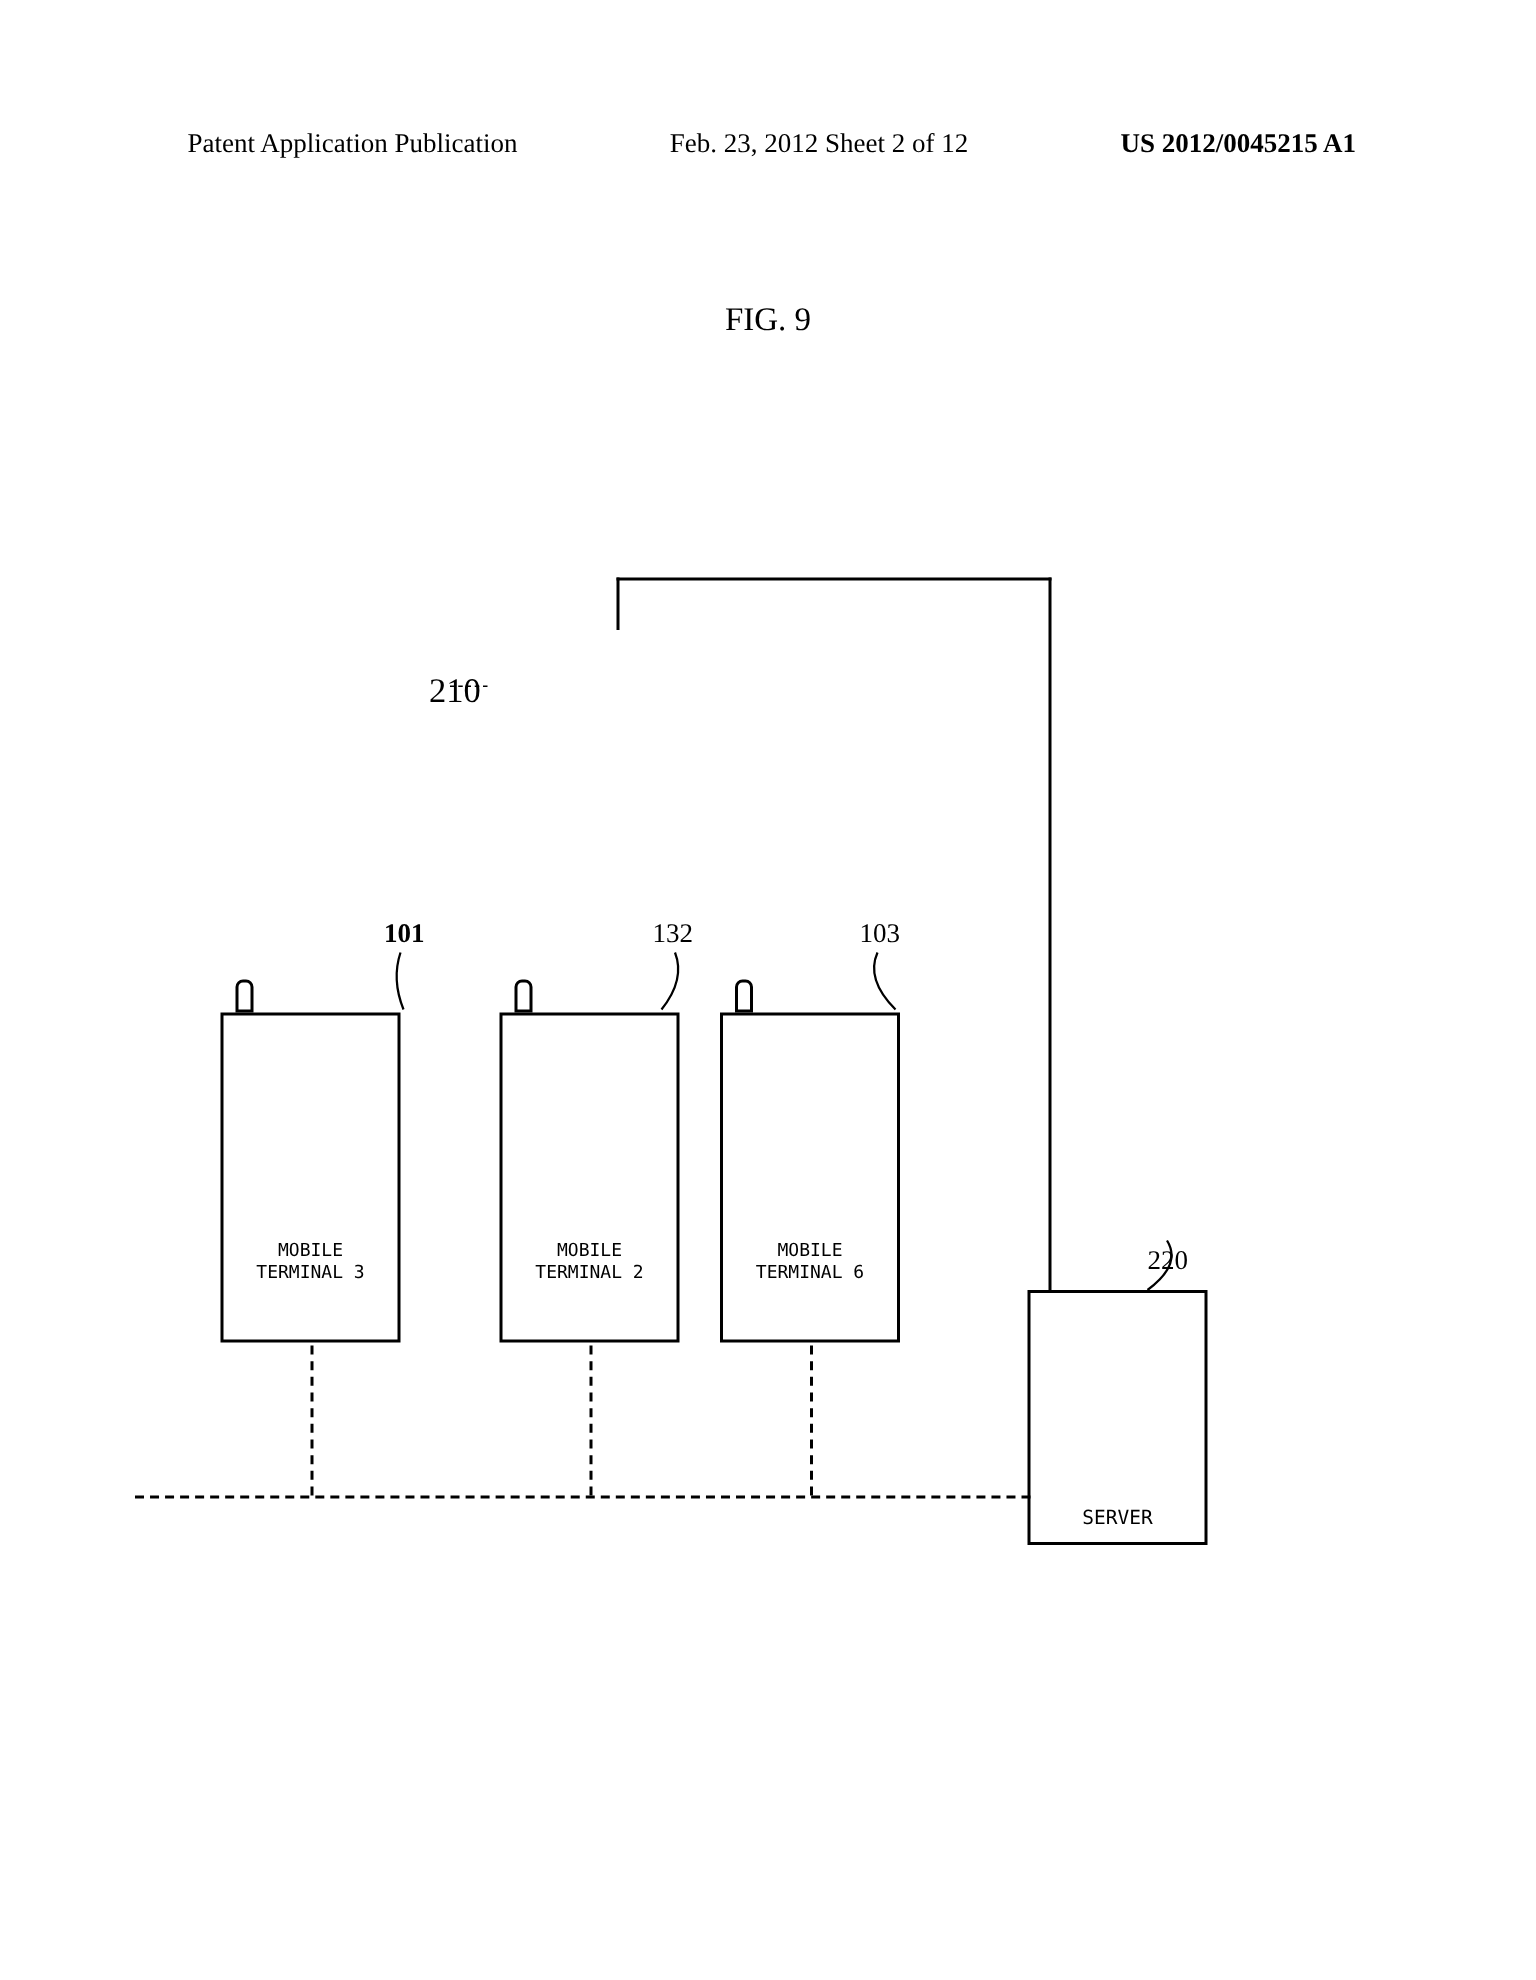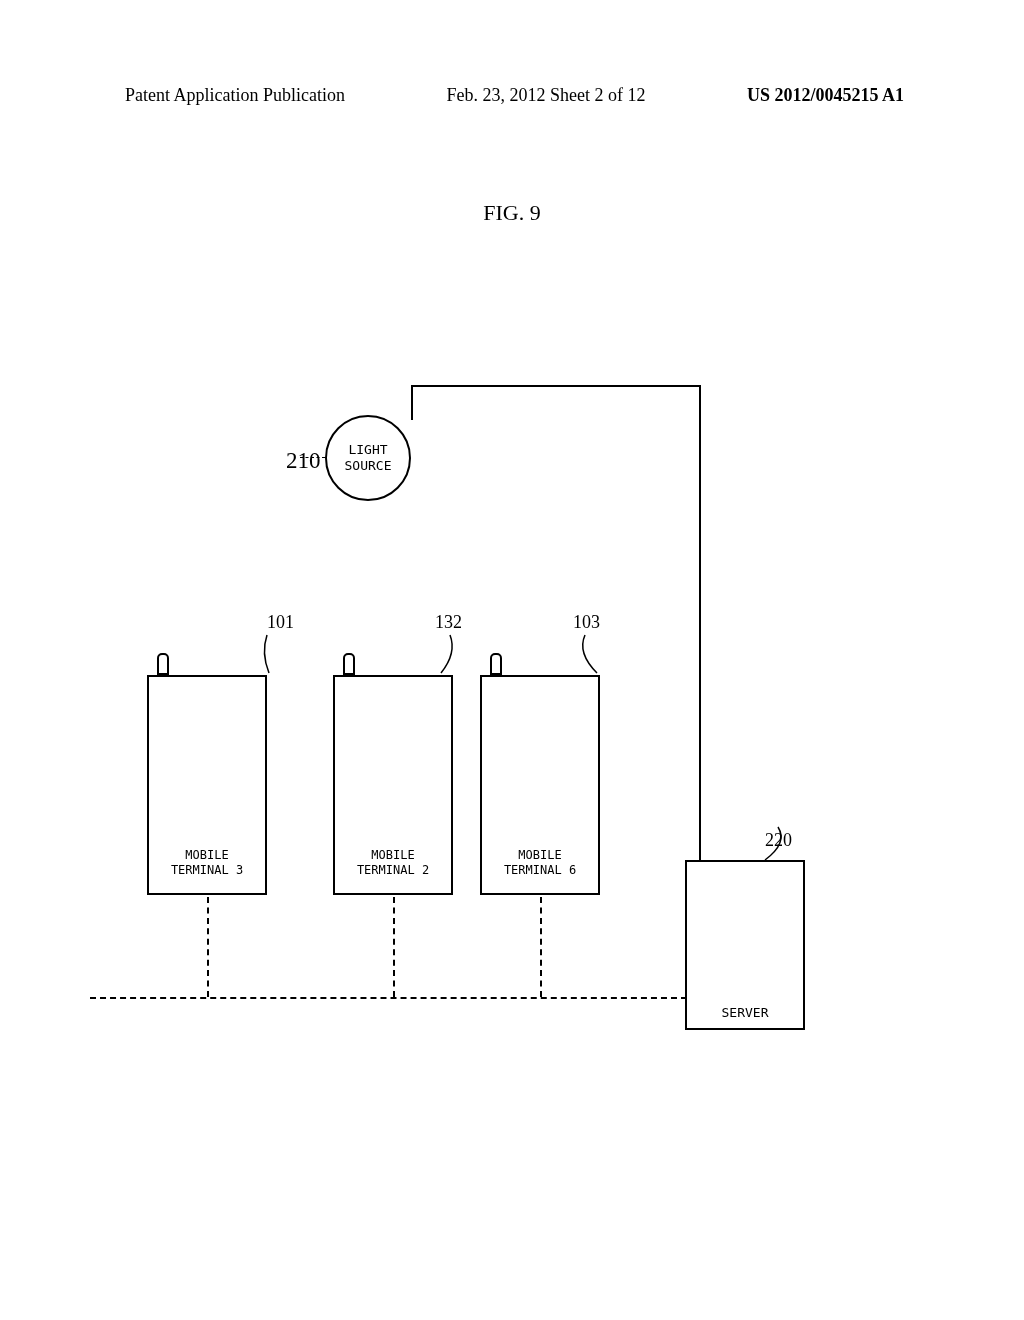--- a/index.html
+++ b/index.html
@@ -69,21 +69,21 @@
       border-top: 1.5px dashed black;
     }
     .terminal {
       position: absolute;
       border: 2px solid black;
       width: 120px;
       height: 220px;
       display: flex;
       align-items: flex-end;
       justify-content: center;
-      padding-bottom: 14px;
+      padding-bottom: 36px;
     }
     .terminal-label {
       font-family: monospace;
       font-size: 12px;
       text-align: center;
       line-height: 1.3;
     }
     .antenna {
       position: absolute;
       top: -24px;
@@ -94,21 +94,21 @@
       border-radius: 5px 5px 0 0;
       background: white;
     }
     #terminal1 { top: 295px; left: 32px; }
     #terminal2 { top: 295px; left: 218px; }
     #terminal3 { top: 295px; left: 365px; }
     .ref-num {
       position: absolute;
       font-size: 18px;
     }
-    #ref101 { top: 232px; left: 152px; }
+    #ref101 { top: 232px; left: 141px; font-weight: bold; }
     #ref102 { top: 232px; left: 320px; }
     #ref103 { top: 232px; left: 458px; text-align: center; }
     .server {
       position: absolute;
       top: 480px;
       left: 570px;
       width: 120px;
       height: 170px;
       border: 2px solid black;
       display: flex;
@@ -155,24 +155,20 @@
 <div class="fig-label">FIG. 9</div>
 
 <div class="diagram">
 
   <div class="line" style="top:5px; left:296px; width:2px; height:35px;"></div>
   <div class="line" style="top:5px; left:296px; width:290px; height:2px;"></div>
   <div class="line" style="top:5px; left:584px; width:2px; height:477px;"></div>
 
   <div class="ref-210">210</div>
   <div class="ref-210-line"></div>
-  <div class="light-source">
-    <span>LIGHT</span>
-    <span>SOURCE</span>
-  </div>
 
   <svg class="curve" style="top:253px; left:140px;" width="20" height="42">
     <path d="M 12 2 Q 6 20 14 40" stroke="black" stroke-width="1.5" fill="none"></path>
   </svg>
   <svg class="curve" style="top:253px; left:320px;" width="25" height="42">
     <path d="M 15 2 Q 22 20 6 40" stroke="black" stroke-width="1.5" fill="none"></path>
   </svg>
   <svg class="curve" style="top:253px; left:460px;" width="25" height="42">
     <path d="M 10 2 Q 2 20 22 40" stroke="black" stroke-width="1.5" fill="none"></path>
   </svg>

